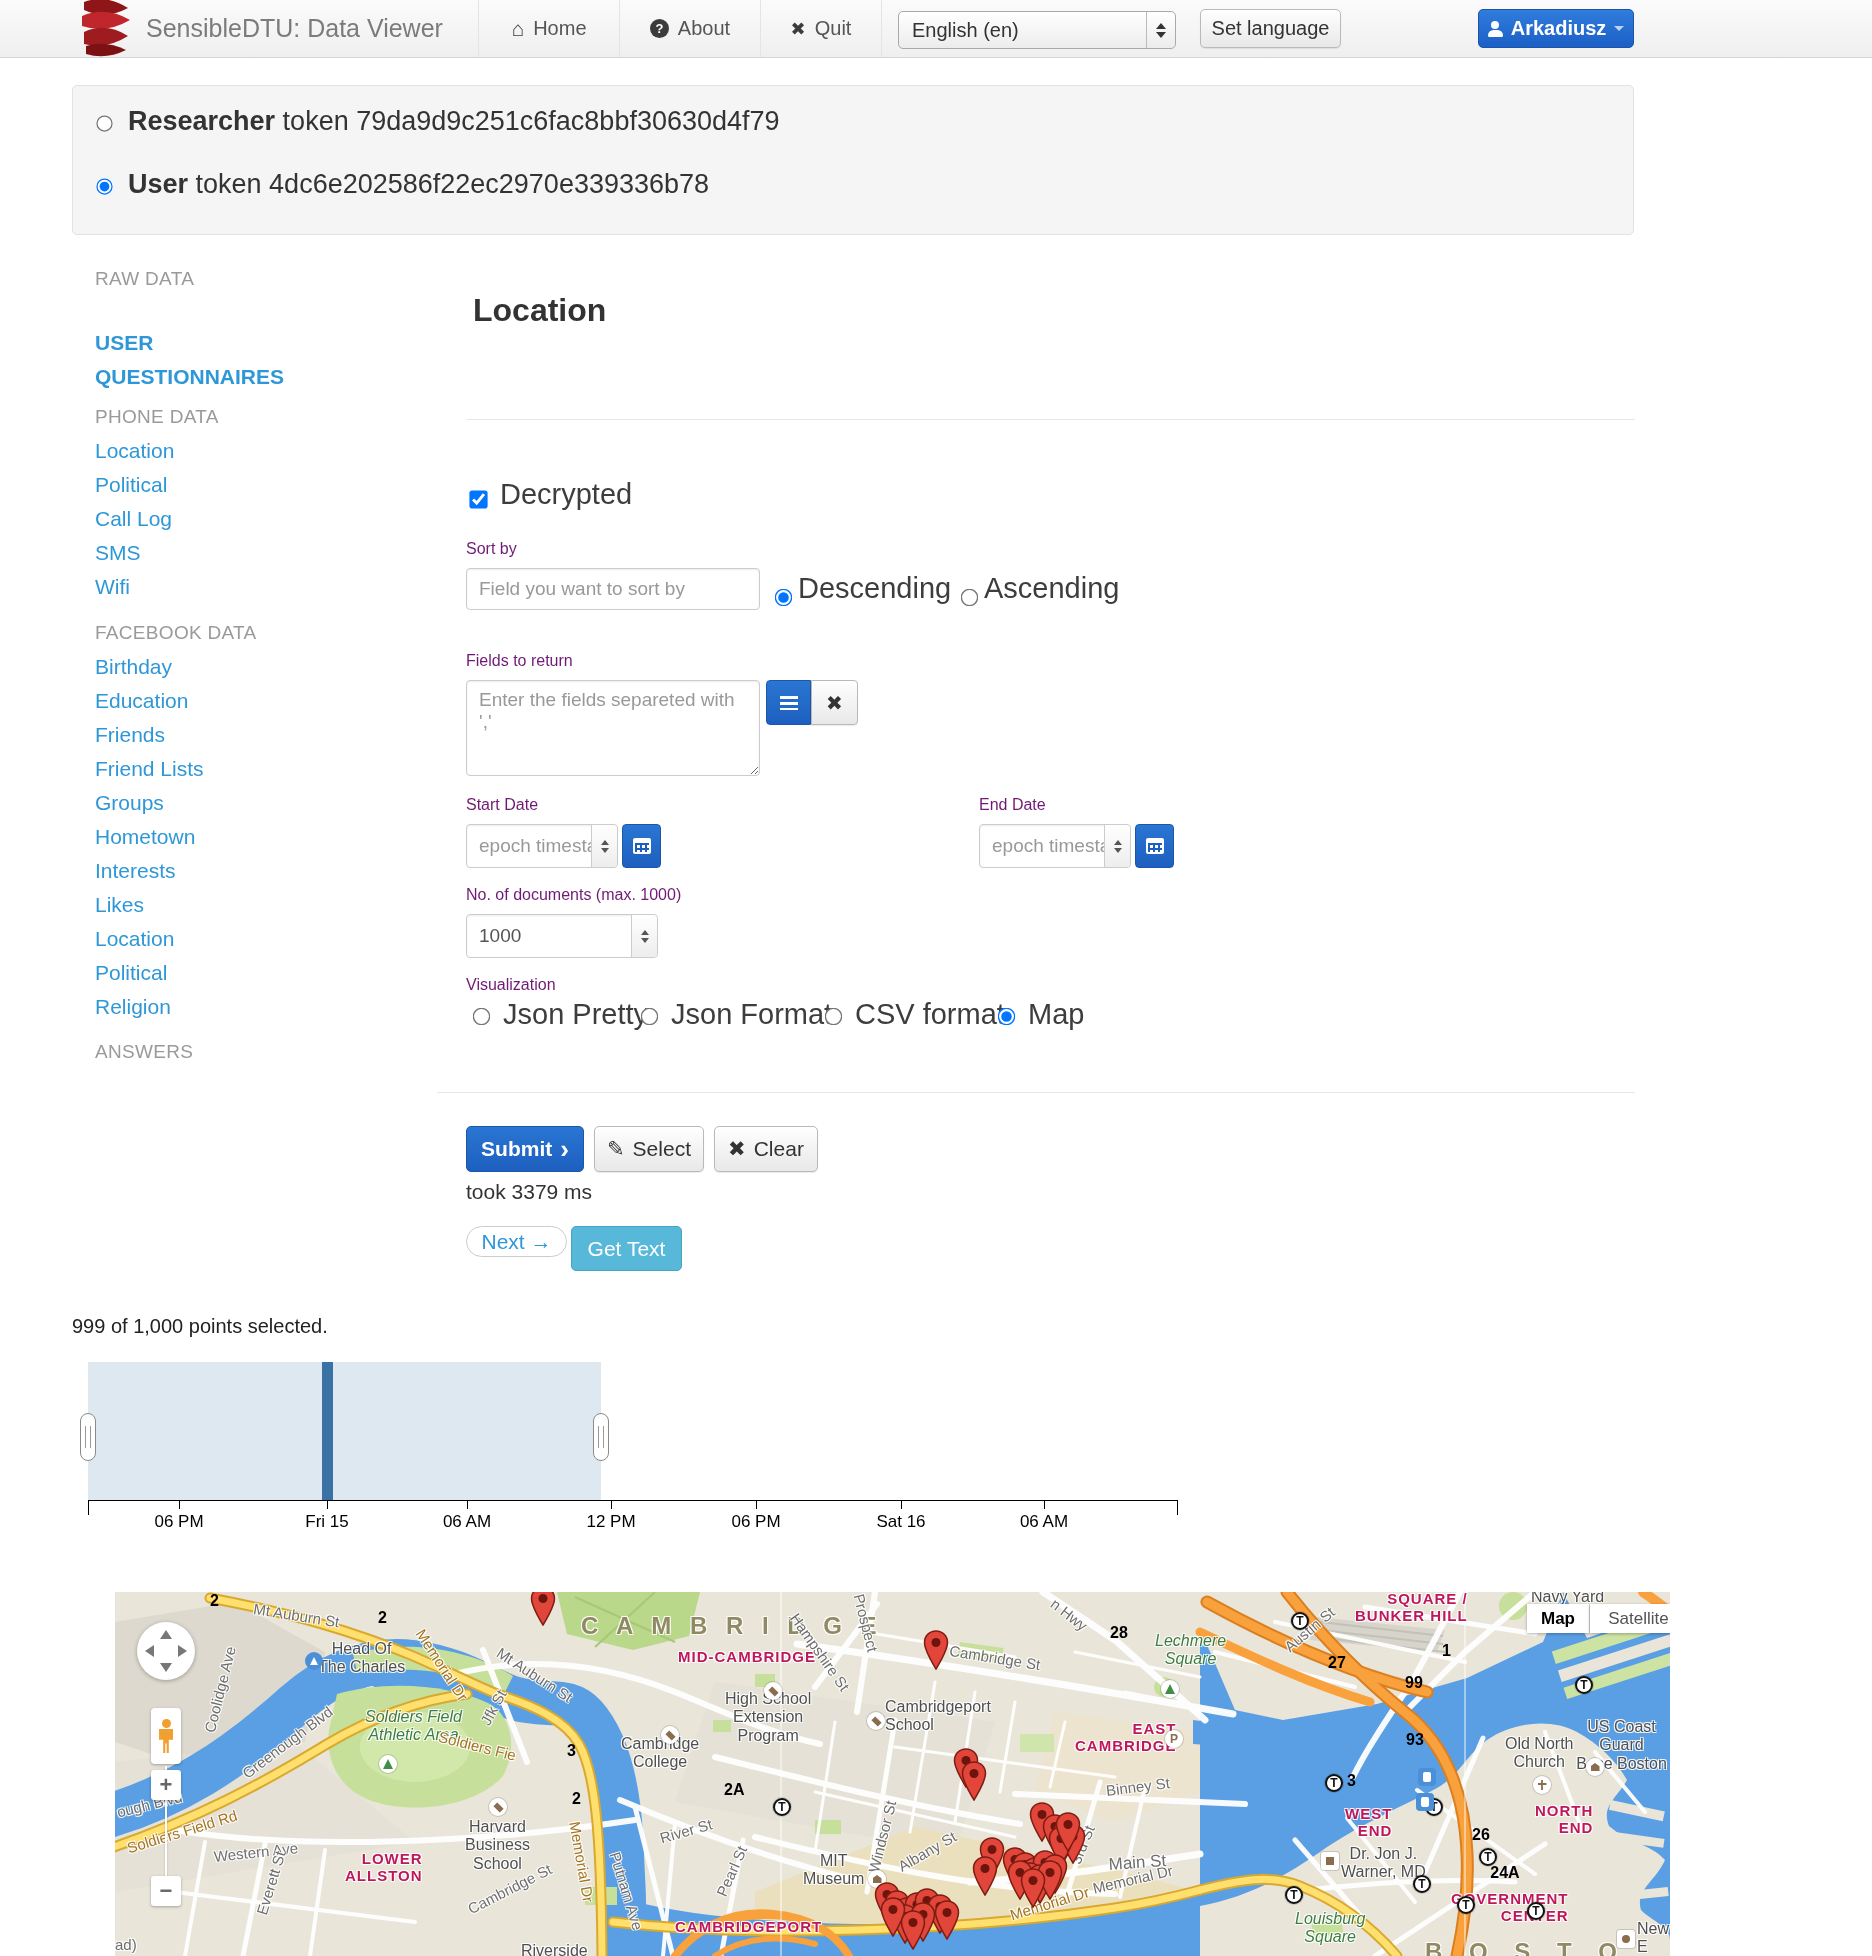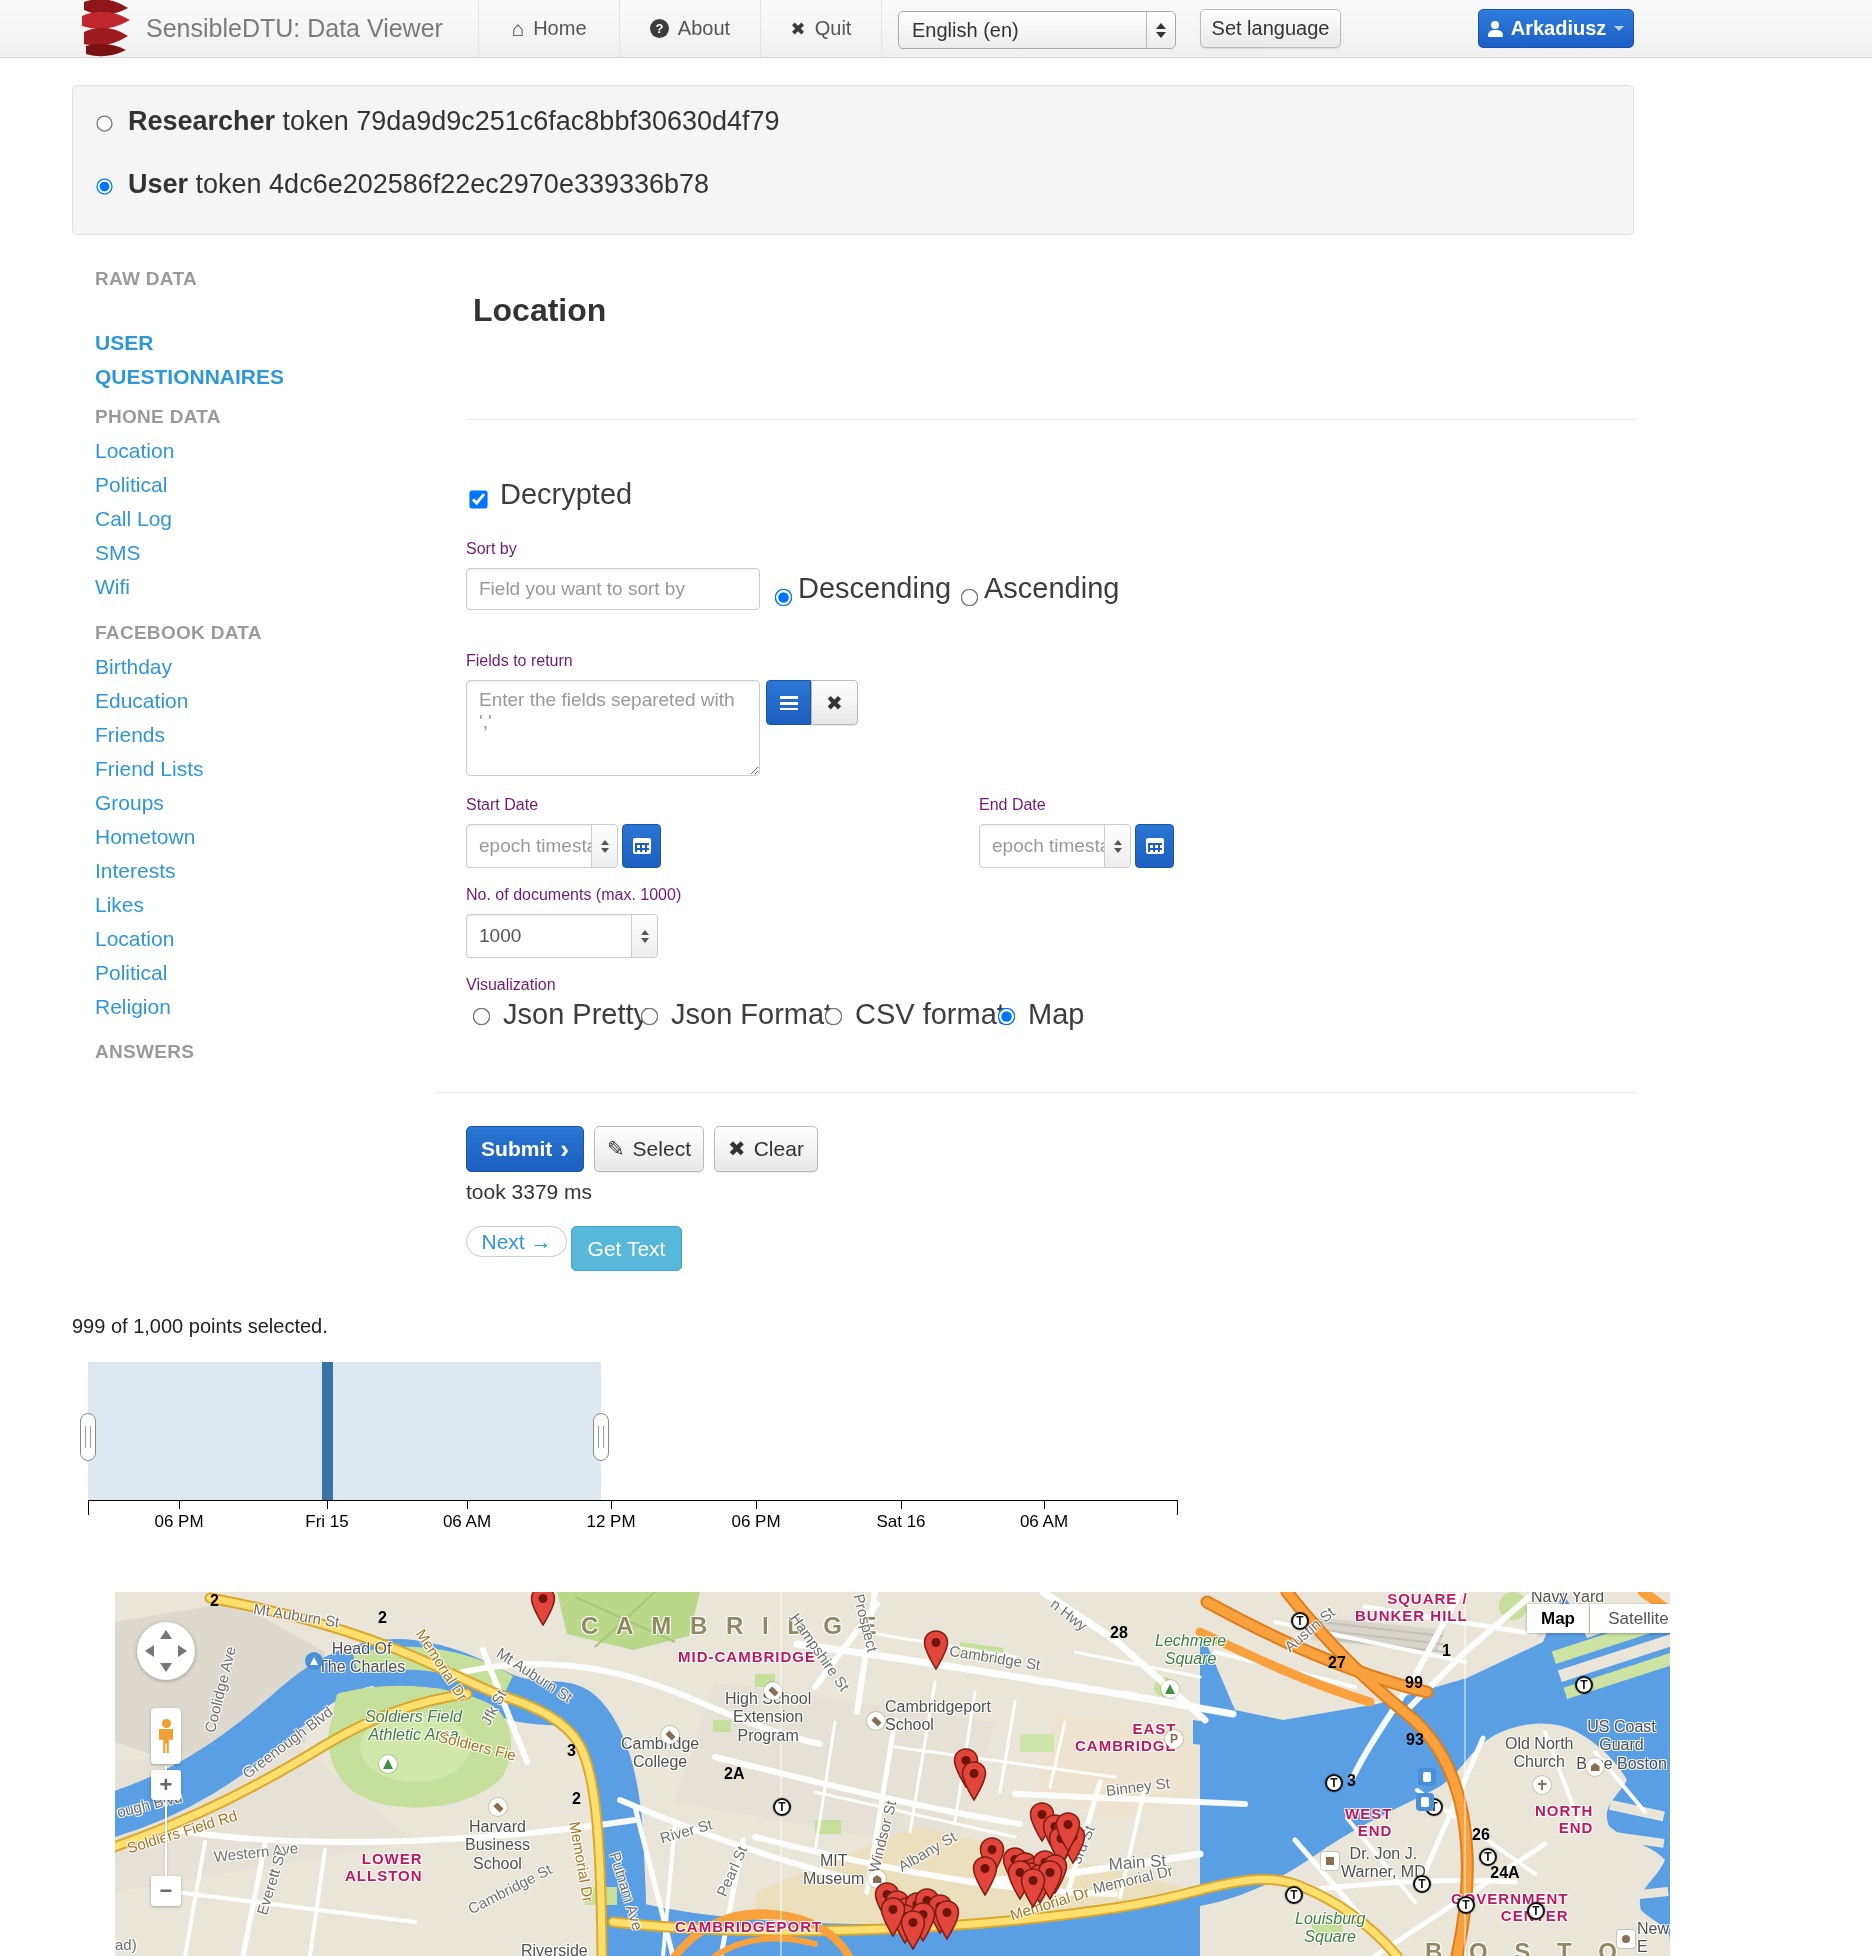--- a/index.html
+++ b/index.html
@@ -30,21 +30,21 @@
 .caret-dn{width:0;height:0;border-left:5px solid transparent;border-right:5px solid transparent;border-top:5px solid #bcd4f2}
 
 .token-panel{position:absolute;left:72px;top:85px;width:1560px;height:148px;background:#f5f5f5;border:1px solid #e2e2e2;border-radius:5px}
 .token-row{position:absolute;left:20px;display:flex;align-items:center;gap:14px}
 .token-row input{transform:scale(1.25)}
 .token-text{font-size:27px;color:#333}
 .token-text b{font-weight:bold}
 
 .sidebar{position:absolute;left:95px;top:262px;width:300px}
 .side-item{height:34px;display:flex;align-items:center;cursor:pointer}
-.side-head{font-size:19px;font-weight:bold;color:#9a9a9a;letter-spacing:.3px;cursor:default}
+.side-head{font-size:19px;font-weight:normal;color:#9a9a9a;letter-spacing:.3px;cursor:default}
 .side-link{font-size:21px;color:#2e97d8}
 .b{font-weight:bold}
 .mt-xl{margin-top:30px}.mt-md{margin-top:12px}.mt-sm{margin-top:6px}.mt-xs{margin-top:11px}
 
 .page-title{position:absolute;left:473px;top:292px;font-size:32px;font-weight:bold;color:#333}
 .hr{position:absolute;height:1px;background:#e7e7e7}
 .ctl-label{position:absolute;font-size:16px;color:#701a75}
 .text-input{position:absolute;box-sizing:border-box;border:1px solid #ccc;border-radius:4px;box-shadow:inset 0 1px 2px rgba(0,0,0,.075);font-size:19px;color:#555;padding:0 12px;background:#fff;font-family:inherit}
 .text-input::placeholder{color:#999}
 textarea.text-input{padding-top:8px;resize:both}
@@ -636,21 +636,21 @@
         </div>
         <div class="shield k-oval" style="left: 263px; top: 17px;">
           <span>2</span>
         </div>
         <div class="shield k-oval" style="left: 452px; top: 150px;">
           <span>3</span>
         </div>
         <div class="shield k-oval" style="left: 457px; top: 198px;">
           <span>2</span>
         </div>
-        <div class="shield k-oval" style="left: 609px; top: 173px;">
+        <div class="shield k-oval" style="left: 609px; top: 189px;">
           <span>2A</span>
         </div>
         <div class="shield k-oval" style="left: 1290px; top: 82px;">
           <span>99</span>
         </div>
         <div class="shield k-oval" style="left: 1232px; top: 180px;">
           <span>3</span>
         </div>
         <div class="shield k-oval" style="left: 1327px; top: 50px;">
           <span>1</span>

